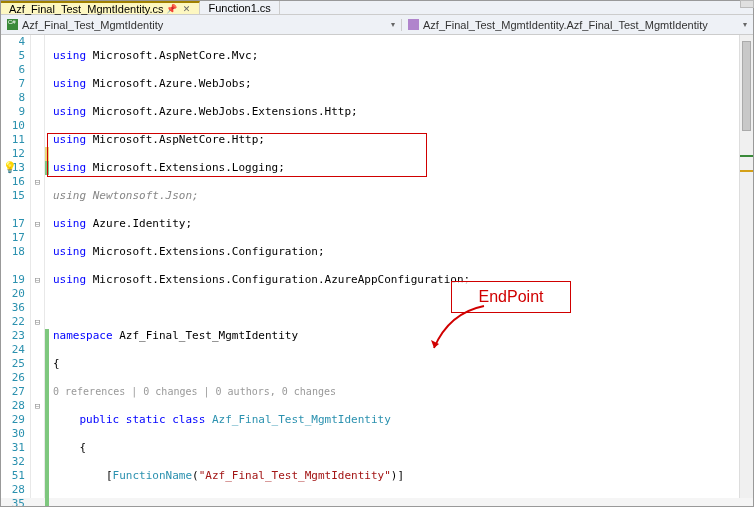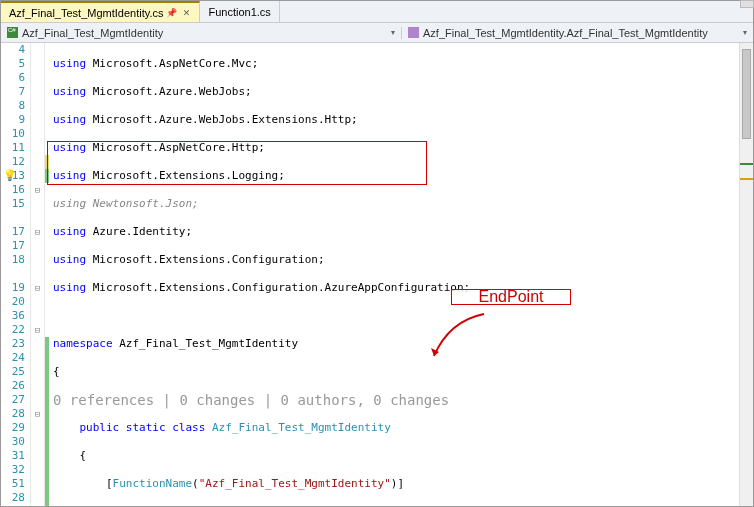--- a/index.html
+++ b/index.html
@@ -7,21 +7,21 @@
     font-family: 'Segoe UI', Tahoma, sans-serif;
     font-size: 11px;
     background: #f5f5f5;
     width: 754px;
     height: 507px;
     overflow: hidden;
     border: 1px solid #999;
   }
   .tab-bar {
     background: #eef1f6;
-    height: 22px;
+    height: 14px;
     display: flex;
     align-items: center;
     border-bottom: 1px solid #ccc;
   }
   .tab {
     padding: 3px 8px;
     border-right: 1px solid #ccc;
     display: flex;
     align-items: center;
     gap: 4px;
@@ -96,30 +96,30 @@
     flex: 1;
     padding-left: 4px;
     white-space: pre;
     overflow: hidden;
   }
   .code .row { height: 14px; }
   .kw { color: #0000ff; }
   .type { color: #2b91af; }
   .str { color: #a31515; }
   .dim { color: #888; font-style: italic; }
-  .codelens { color: #999; font-size: 14px; }
+  .codelens { color: #999; font-size: 10px; }
   .redbox {
     border: 1.5px solid #d00000;
     position: absolute;
   }
   .red-using { left: 46px; top: 98px; width: 380px; height: 44px; }
   .red-endpoint-box {
     position: absolute;
     left: 450px; top: 246px;
-    width: 120px; height: 16px;
+    width: 120px; height: 32px;
     border: 1.5px solid #d00000;
     display: flex;
     align-items: center;
     justify-content: center;
     font-family: Arial, sans-serif;
     font-size: 16px;
     color: #d00000;
     background: rgba(255,255,255,0.8);
   }
   .red-arrow {

